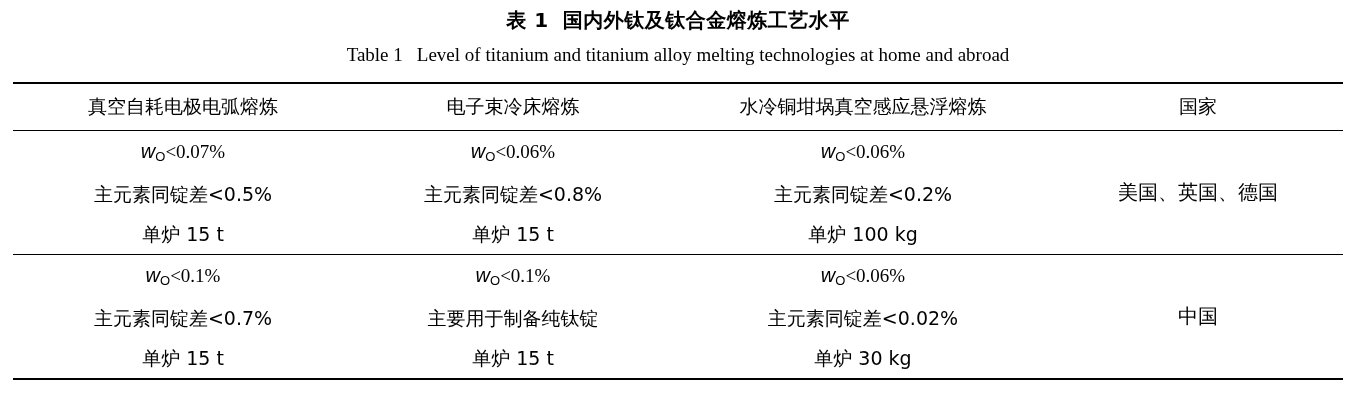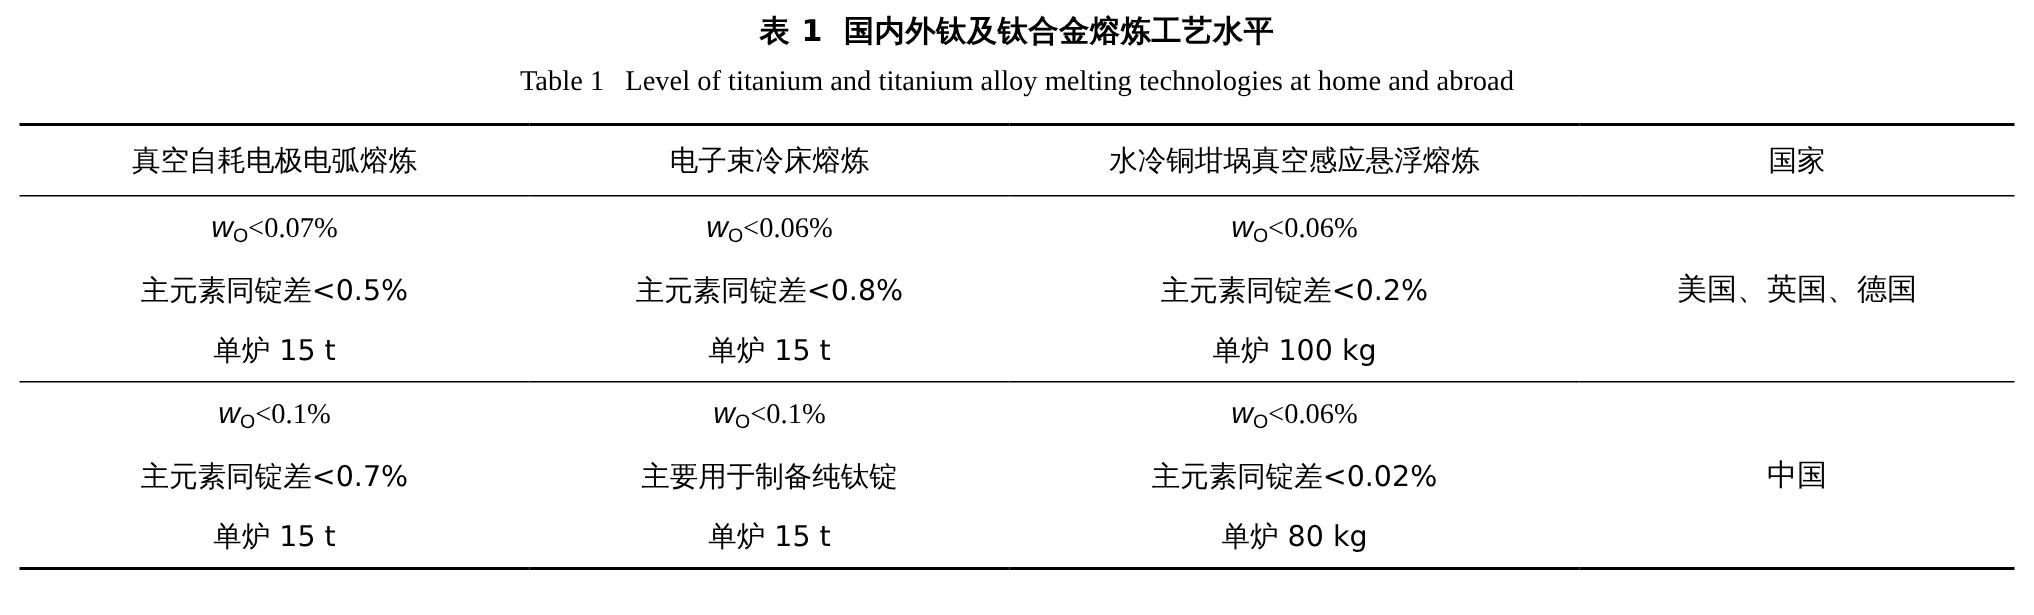--- a/index.html
+++ b/index.html
@@ -174,21 +174,21 @@
             <span class="wo">w<sub>O</sub></span><span class="serif-val">&lt;0.1%</span>
           </div>
           <div class="line">主要用于制备纯钛锭</div>
           <div class="line">单炉 15 t</div>
         </td>
         <td class="cell">
           <div class="line">
             <span class="wo">w<sub>O</sub></span><span class="serif-val">&lt;0.06%</span>
           </div>
           <div class="line">主元素同锭差&lt;0.02%</div>
-          <div class="line">单炉 80 kg</div>
+          <div class="line">单炉 30 kg</div>
         </td>
         <td class="country">中国</td>
       </tr>
 
       <tr class="rule-bottom">
         <td></td>
         <td></td>
         <td></td>
         <td></td>
       </tr>

